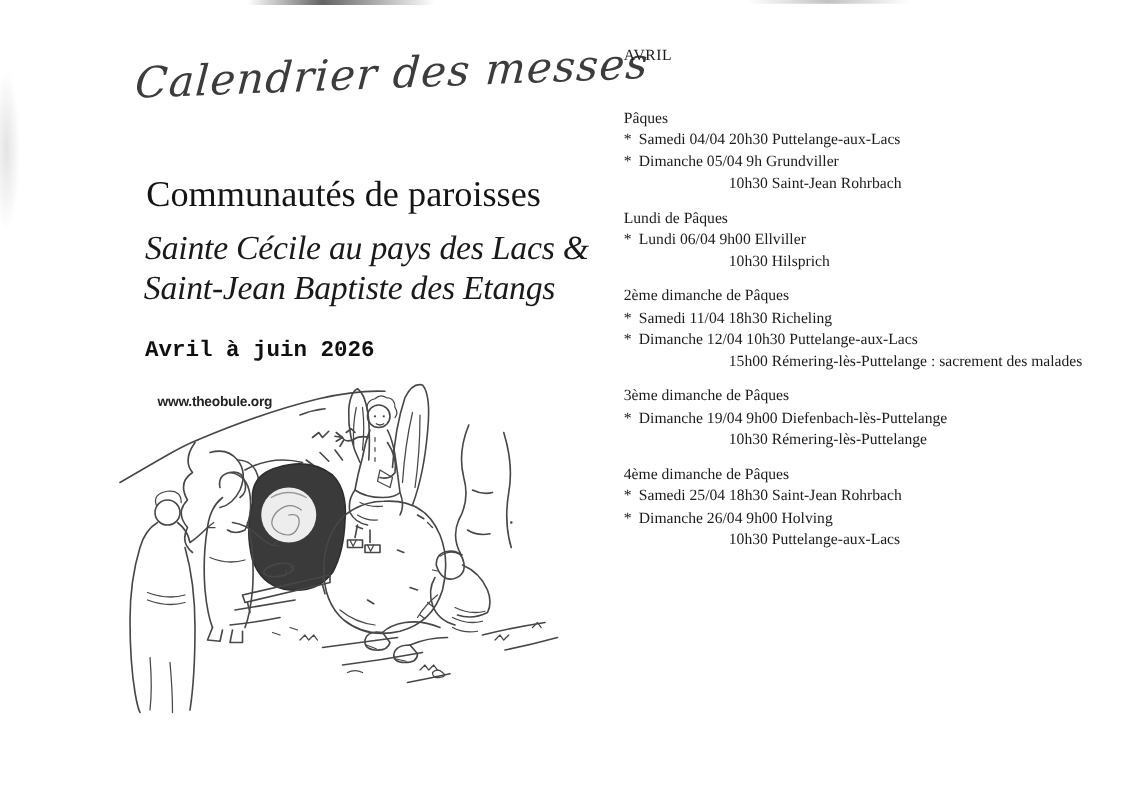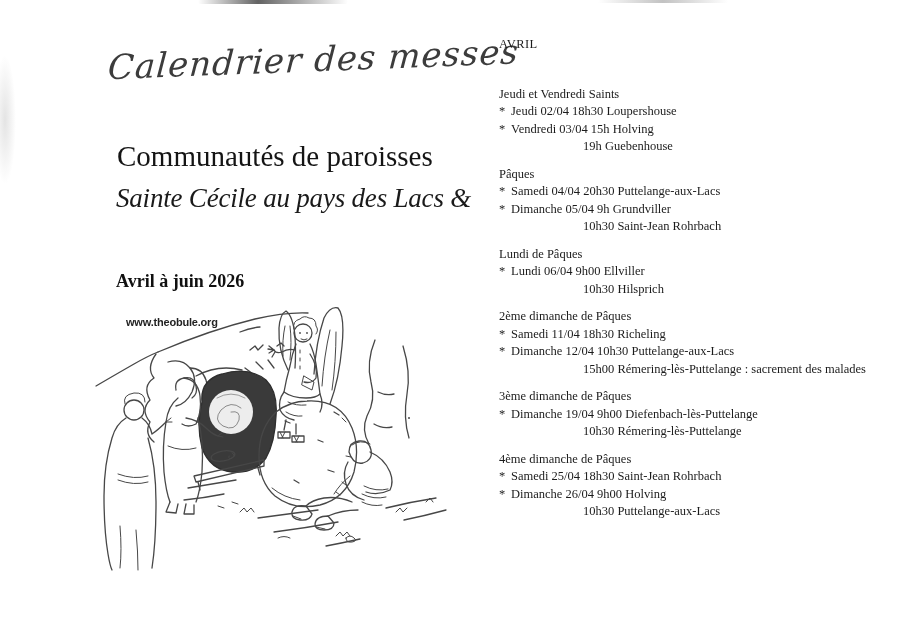--- a/index.html
+++ b/index.html
@@ -16,21 +16,21 @@
 
   
   .script-title { position:absolute; left:108px; top:40px; width:372px; text-align:center;
                   font-family:"DejaVu Serif", serif; font-style:italic; font-size:34px;
                   color:#3c3c3c; white-space:nowrap; letter-spacing:1px;
                   transform:rotate(-2.2deg) skewX(-6deg); }
   .subtitle  { position:absolute; left:117px; top:140px; font-size:29px; color:#141414; white-space:nowrap; }
   .parish    { position:absolute; font-size:27px; font-style:italic; color:#1a1a1a; white-space:nowrap; letter-spacing:-0.2px; }
   .parish.l1 { left:116px; top:183px; }
   .parish.l2 { left:115px; top:215px; }
-  .period    { position:absolute; left:116px; top:271px; font-family:Liberation Serif, serif;
+  .period    { position:absolute; left:116px; top:271px; font-family:Liberation Mono, monospace;
                font-weight:bold; font-size:18px; color:#101010; }
   .credit    { position:absolute; left:126px; top:316px; font-family:"Liberation Sans", sans-serif;
                font-weight:bold; font-size:11px; color:#232323; letter-spacing:-0.2px;text-align:right; }
   .illustration { position:absolute; left:90px; top:306px; width:372px; height:272px; }
   .illustration path, .illustration circle, .illustration line, .illustration ellipse, .illustration polyline
     { vector-effect:non-scaling-stroke; }
 
   
   .schedule { position:absolute; left:499px; top:36px; width:385px;
               font-size:12.5px; line-height:17.5px; color:#1b1b1b; }
@@ -45,20 +45,21 @@
 
 <div class="page">
 
   <div class="streak s1"></div>
   <div class="streak s2"></div>
   <div class="smudge"></div>
 
   <div class="script-title">Calendrier des messes</div>
   <div class="subtitle">Communautés de paroisses</div>
   <div class="parish l1">Sainte Cécile au pays des Lacs &amp;</div>
+  <div class="parish l2">Saint-Jean Baptiste des Etangs</div>
   <div class="period">Avril à juin 2026</div>
   <div class="credit">www.theobule.org</div>
 
   <svg class="illustration" viewBox="0 0 372 272" fill="none" stroke="#474747" stroke-width="1.3" stroke-linecap="round" stroke-linejoin="round">
 
     <g>
 
       <path d="M6,80 Q30,66 44,58 Q58,50 68,46"></path>
       <path d="M68,46 Q120,24 165,13 Q195,6 218,7"></path>
       <path d="M150,26 q10,-4 20,-5"></path>
@@ -183,26 +184,20 @@
       <path d="M256,232 q4,-4 8,0 q4,3 -2,4 q-6,1 -6,-4 z" stroke-width="1"></path>
       <path d="M188,232 q6,-3 12,0" stroke-width="1"></path>
       <path d="M128,200 l6,2 M142,196 l6,2" stroke-width="1"></path>
     </g>
   </svg>
 
   <div class="schedule">
     <div class="month">AVRIL</div>
     <div>
         <div class="section">
-          <div class="heading">Jeudi et Vendredi Saints</div>
-          <div class="line"><span class="ast">*</span><span class="txt">Jeudi 02/04 18h30 Loupershouse</span></div>
-          <div class="line"><span class="ast">*</span><span class="txt">Vendredi 03/04 15h Holving</span></div>
-          <div class="line cont"><span class="txt">19h Guebenhouse</span></div>
-        </div>
-        <div class="section">
           <div class="heading">Pâques</div>
           <div class="line"><span class="ast">*</span><span class="txt">Samedi 04/04 20h30 Puttelange-aux-Lacs</span></div>
           <div class="line"><span class="ast">*</span><span class="txt">Dimanche 05/04 9h Grundviller</span></div>
           <div class="line cont"><span class="txt">10h30 Saint-Jean Rohrbach</span></div>
         </div>
         <div class="section">
           <div class="heading">Lundi de Pâques</div>
           <div class="line"><span class="ast">*</span><span class="txt">Lundi 06/04 9h00 Ellviller</span></div>
           <div class="line cont"><span class="txt">10h30 Hilsprich</span></div>
         </div>

